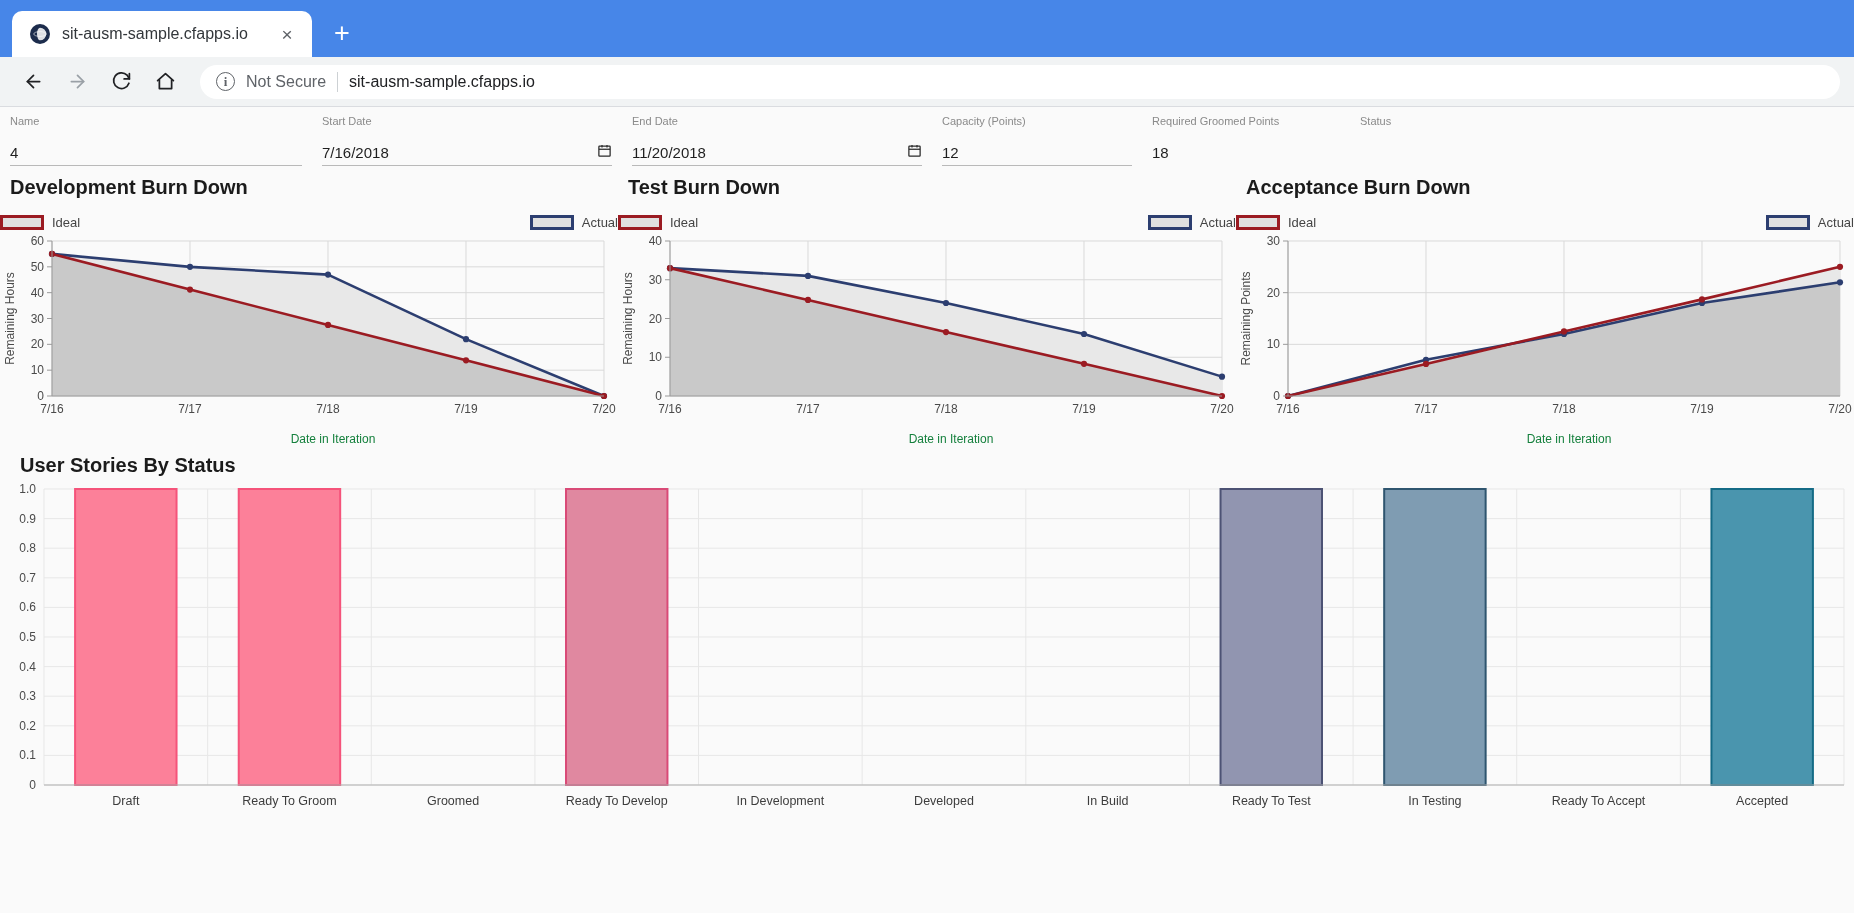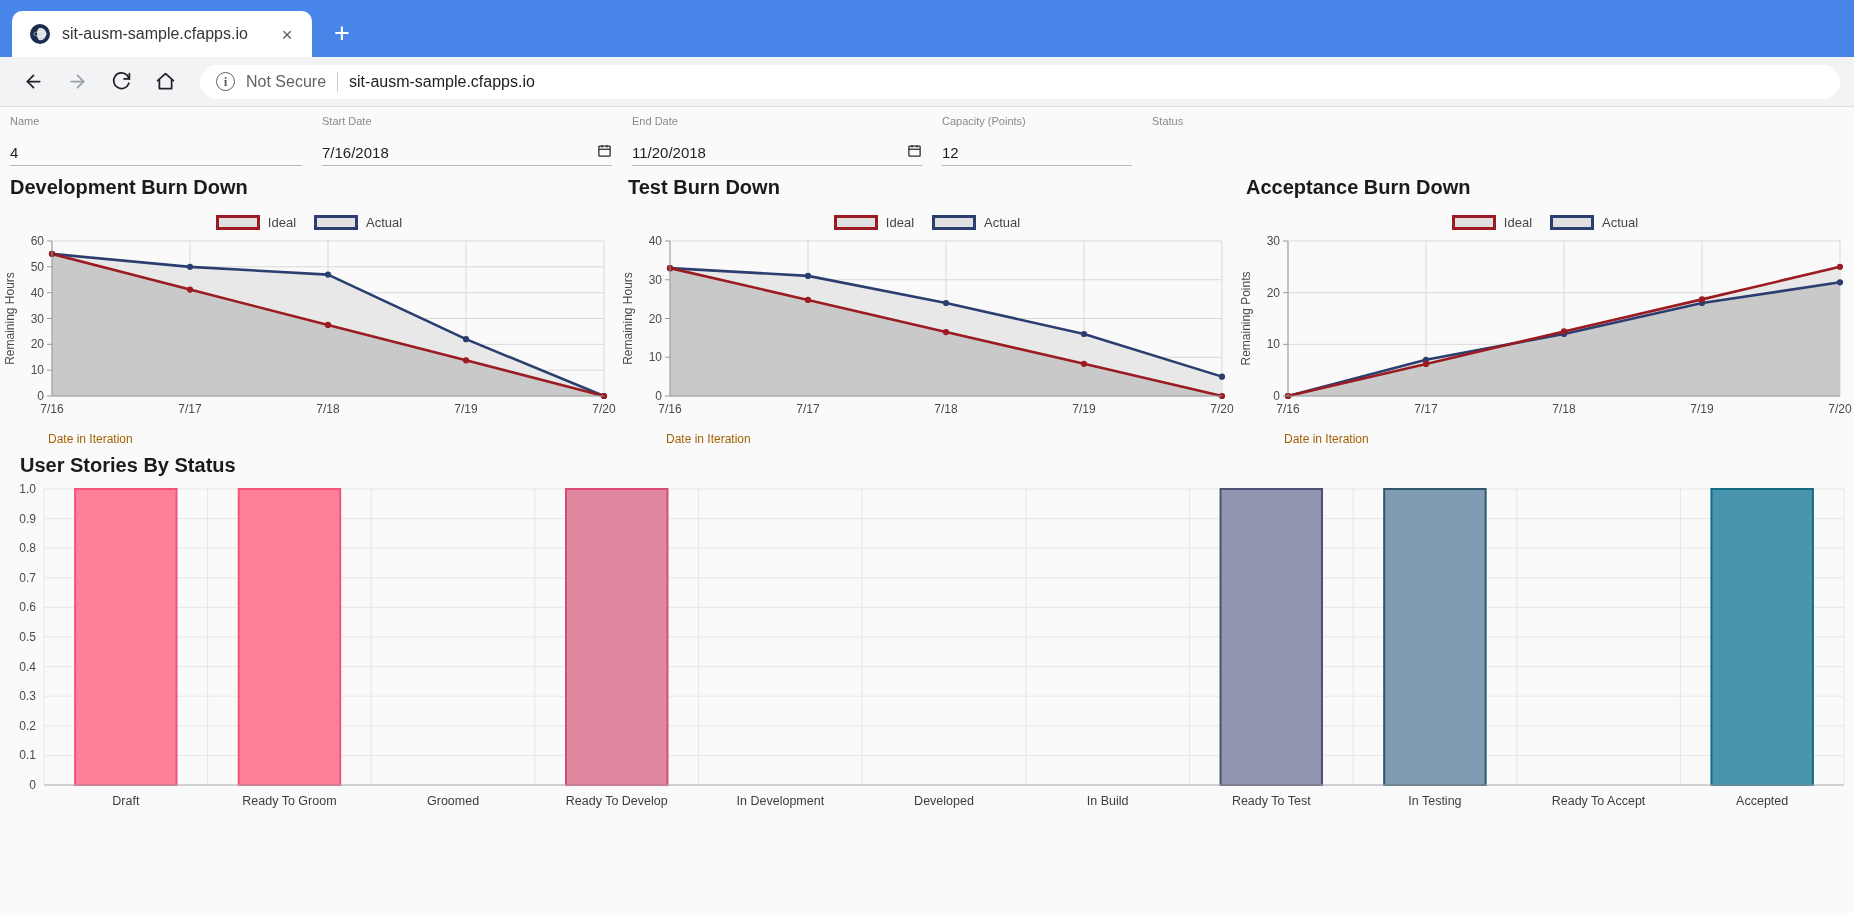--- a/index.html
+++ b/index.html
@@ -172,38 +172,38 @@
   .chart-cell { position: relative; }
   .chart-title {
     font-size: 20px;
     font-weight: bold;
     color: #1b1b1b;
     padding-left: 10px;
     margin-bottom: 10px;
   }
   .legend {
     display: flex;
-    justify-content: center;
+    justify-content: space-between;
     align-items: center;
     gap: 18px;
     height: 26px;
   }
   .legend-item { display: flex; align-items: center; gap: 8px; }
   .legend-swatch {
     width: 44px; height: 15px;
     background: #e0e0e0;
   }
   .legend-label { font-size: 13px; color: #444; }
 
   .plot-svg { display: block; }
 
   .axis-x-title {
-    text-align: left;
+    text-align: center;
     font-size: 12px;
-    color: #a16207;
+    color: #15803d;
     margin-top: 2px;
     margin-left: 48px;
   }
 
   
   .bars-title {
     font-size: 20px;
     font-weight: bold;
     color: #1b1b1b;
     padding-left: 10px;
@@ -305,20 +305,26 @@
     </div>
 
     <div class="field" style="width:210px">
       <div class="field-label">Capacity (Points)</div>
       <div class="field-input">
         <span class="field-value">12</span>
       </div>
     </div>
 
 
+    <div class="field" style="width:208px">
+      <div class="field-label">Required Groomed Points</div>
+      <div class="field-input field-noline">
+        <span class="field-value">18</span>
+      </div>
+    </div>
 
     <div class="field" style="width:294px">
       <div class="field-label">Status</div>
     </div>
   </div>
 
   <div class="charts-row">
 
     <div class="chart-cell" style="width:618px">
       <div class="chart-title">Development Burn Down</div>

